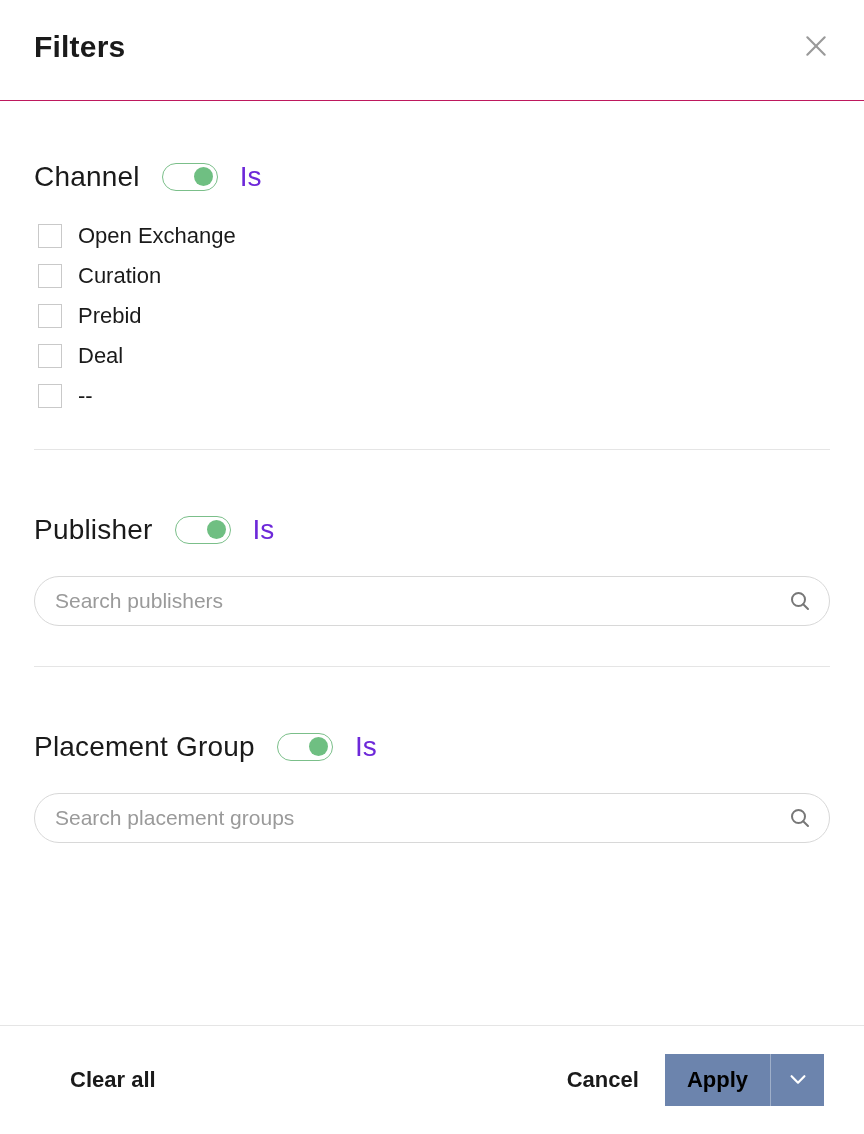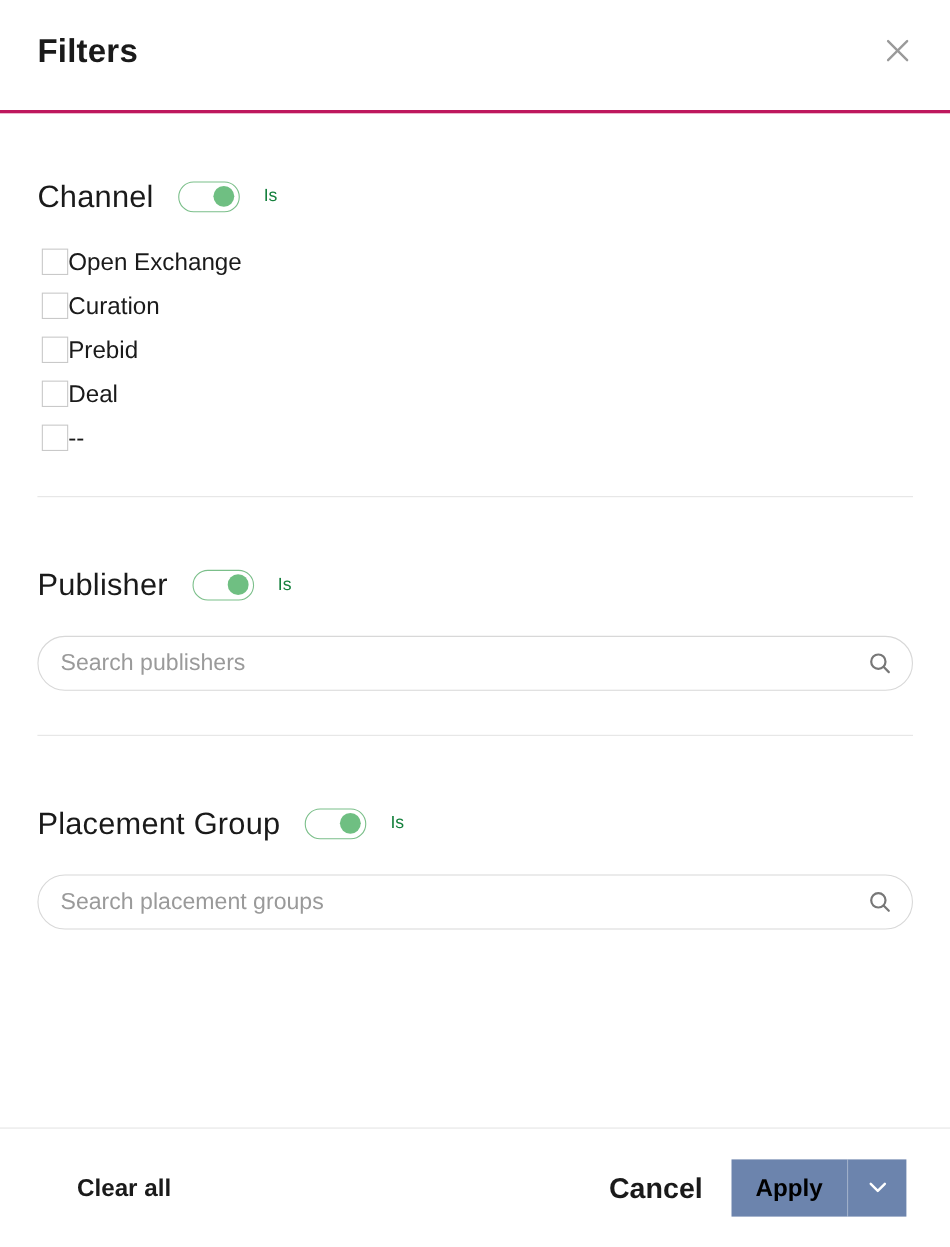--- a/index.html
+++ b/index.html
@@ -17,21 +17,21 @@
     width: 864px;
     height: 1134px;
     position: relative;
   }
   
   .header {
     display: flex;
     align-items: center;
     justify-content: space-between;
     padding: 30px 34px 36px 34px;
-    border-bottom: 3px solid #be185d;
+    border-bottom: 1px solid #be185d;
   }
   .header-title {
     font-size: 30px;
     font-weight: 700;
     letter-spacing: 0.2px;
   }
   .close-btn {
     width: 28px;
     height: 28px;
     color: #9a9a9a;
@@ -83,34 +83,35 @@
   .toggle .knob {
     position: absolute;
     top: 3px;
     right: 4px;
     width: 19px;
     height: 19px;
     border-radius: 50%;
     background: #6fbf82;
   }
   .toggle-label {
-    font-size: 16px;
-    color: #15803d;
+    font-size: 28px;
+    color: #6d28d9;
   }
 
   
   .check-list {
     display: flex;
     flex-direction: column;
     gap: 14px;
     padding-left: 4px;
   }
   .check-row {
     display: flex;
     align-items: center;
+    gap: 16px;
   }
   .checkbox {
     width: 24px;
     height: 24px;
     border: 1px solid #c9c9c9;
     background: #fff;
     cursor: pointer;
     flex-shrink: 0;
   }
   .check-label {
@@ -163,21 +164,21 @@
     border: none;
     cursor: pointer;
     margin-left: 22px;
   }
   .footer-right {
     display: flex;
     align-items: center;
     gap: 26px;
   }
   .cancel-btn {
-    font-size: 26px;
+    font-size: 22px;
     font-weight: 600;
     color: #1a1a1a;
     background: none;
     border: none;
     cursor: pointer;
   }
   .apply-group {
     display: flex;
     align-items: stretch;
   }

